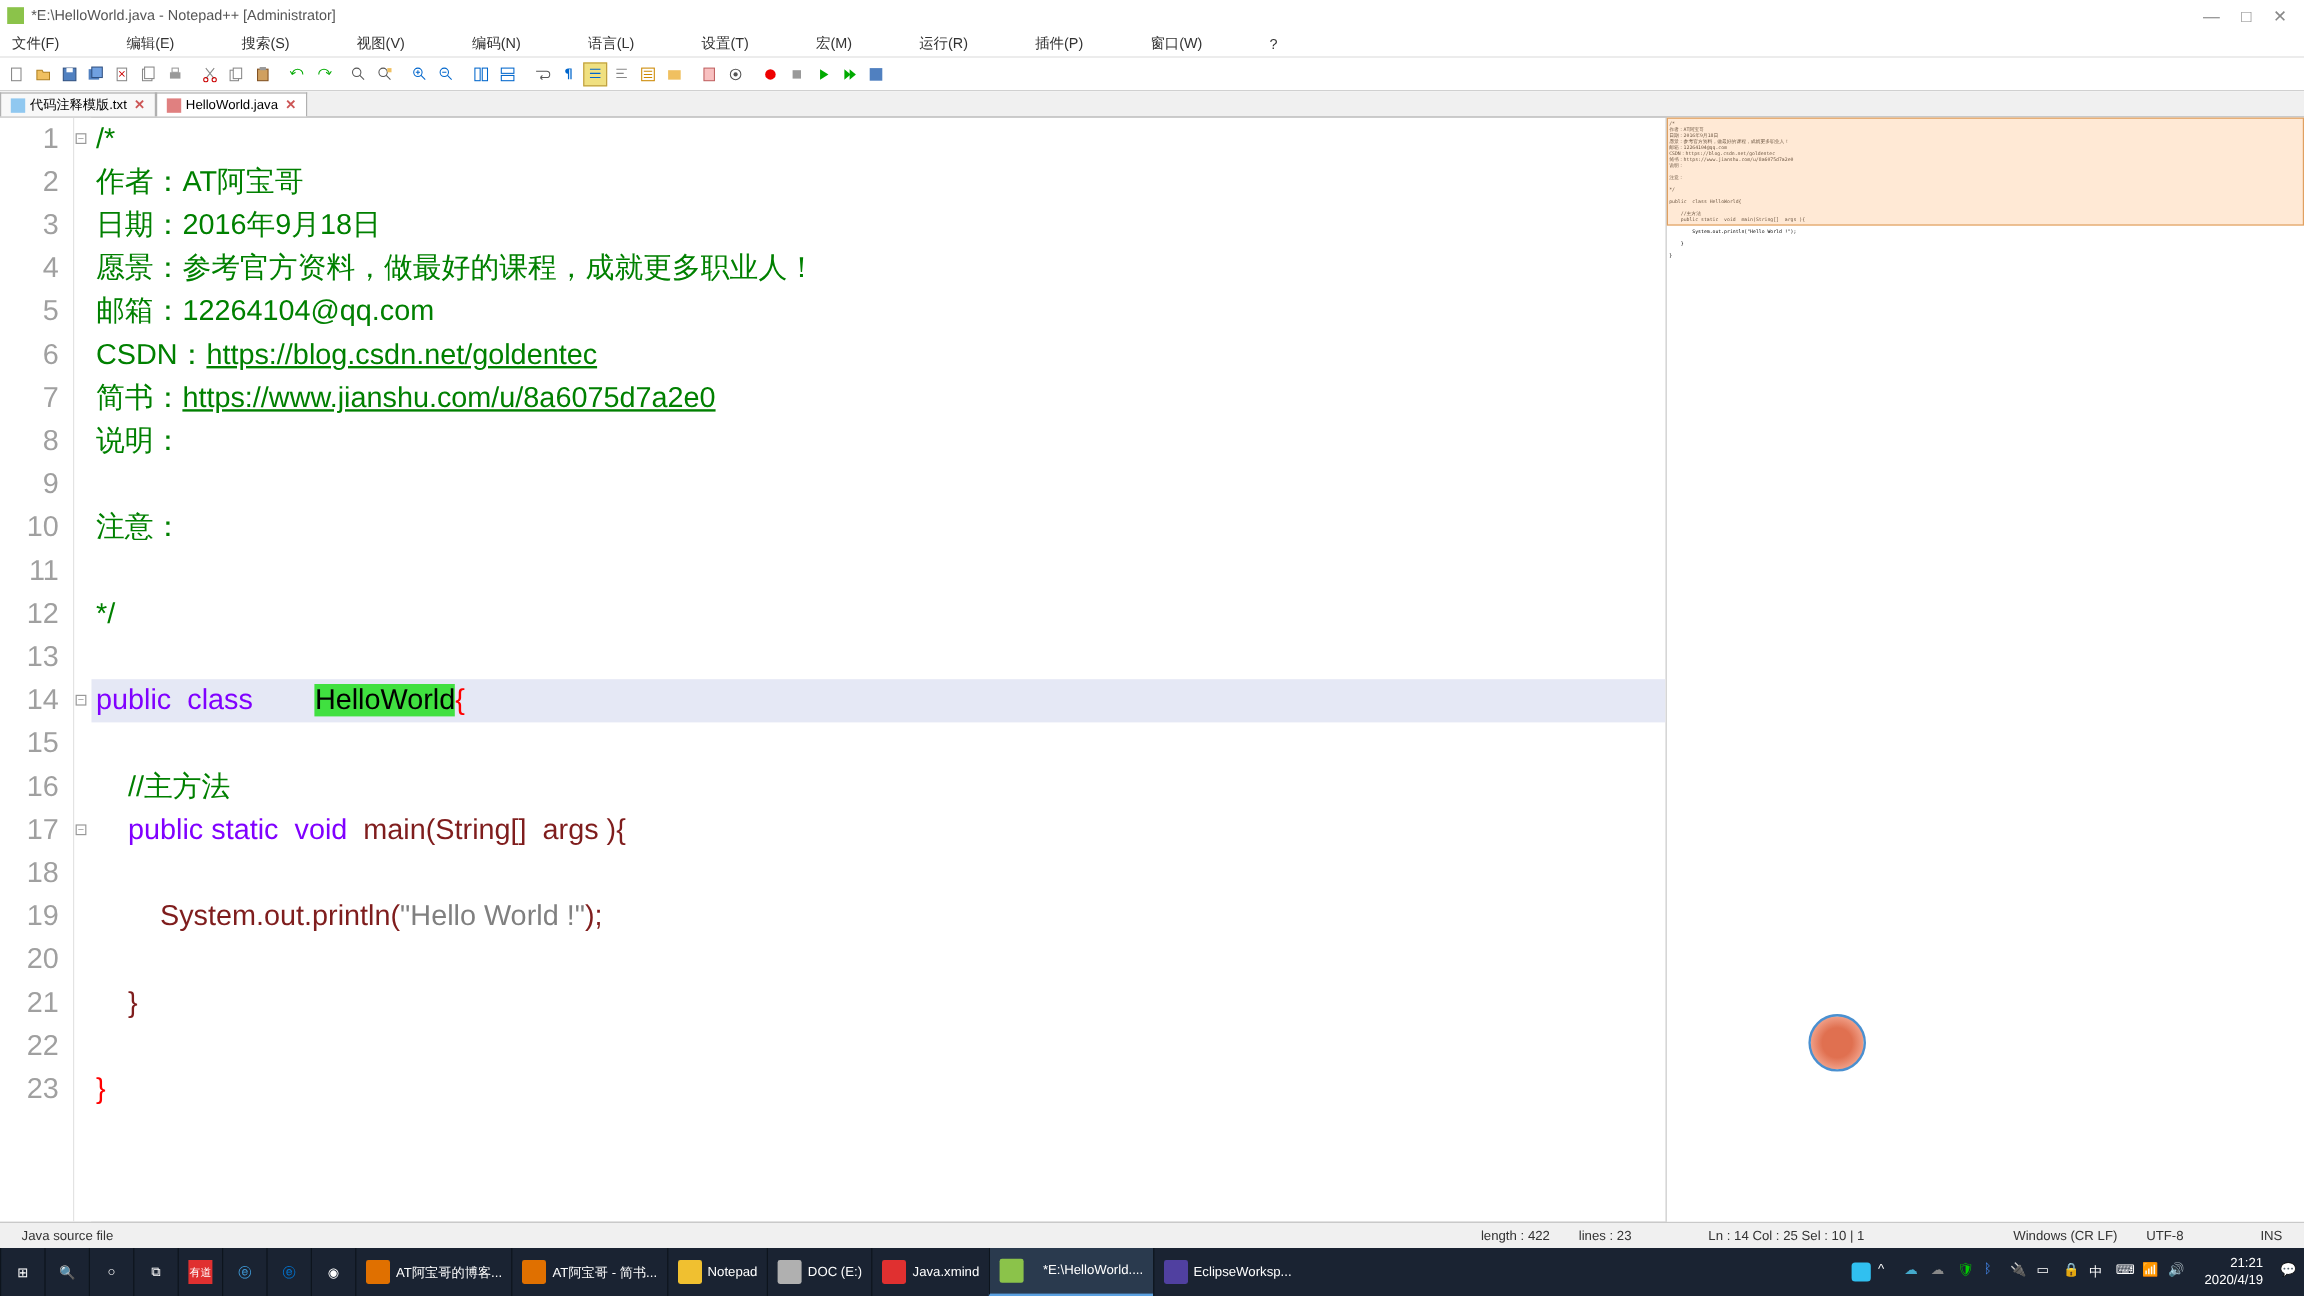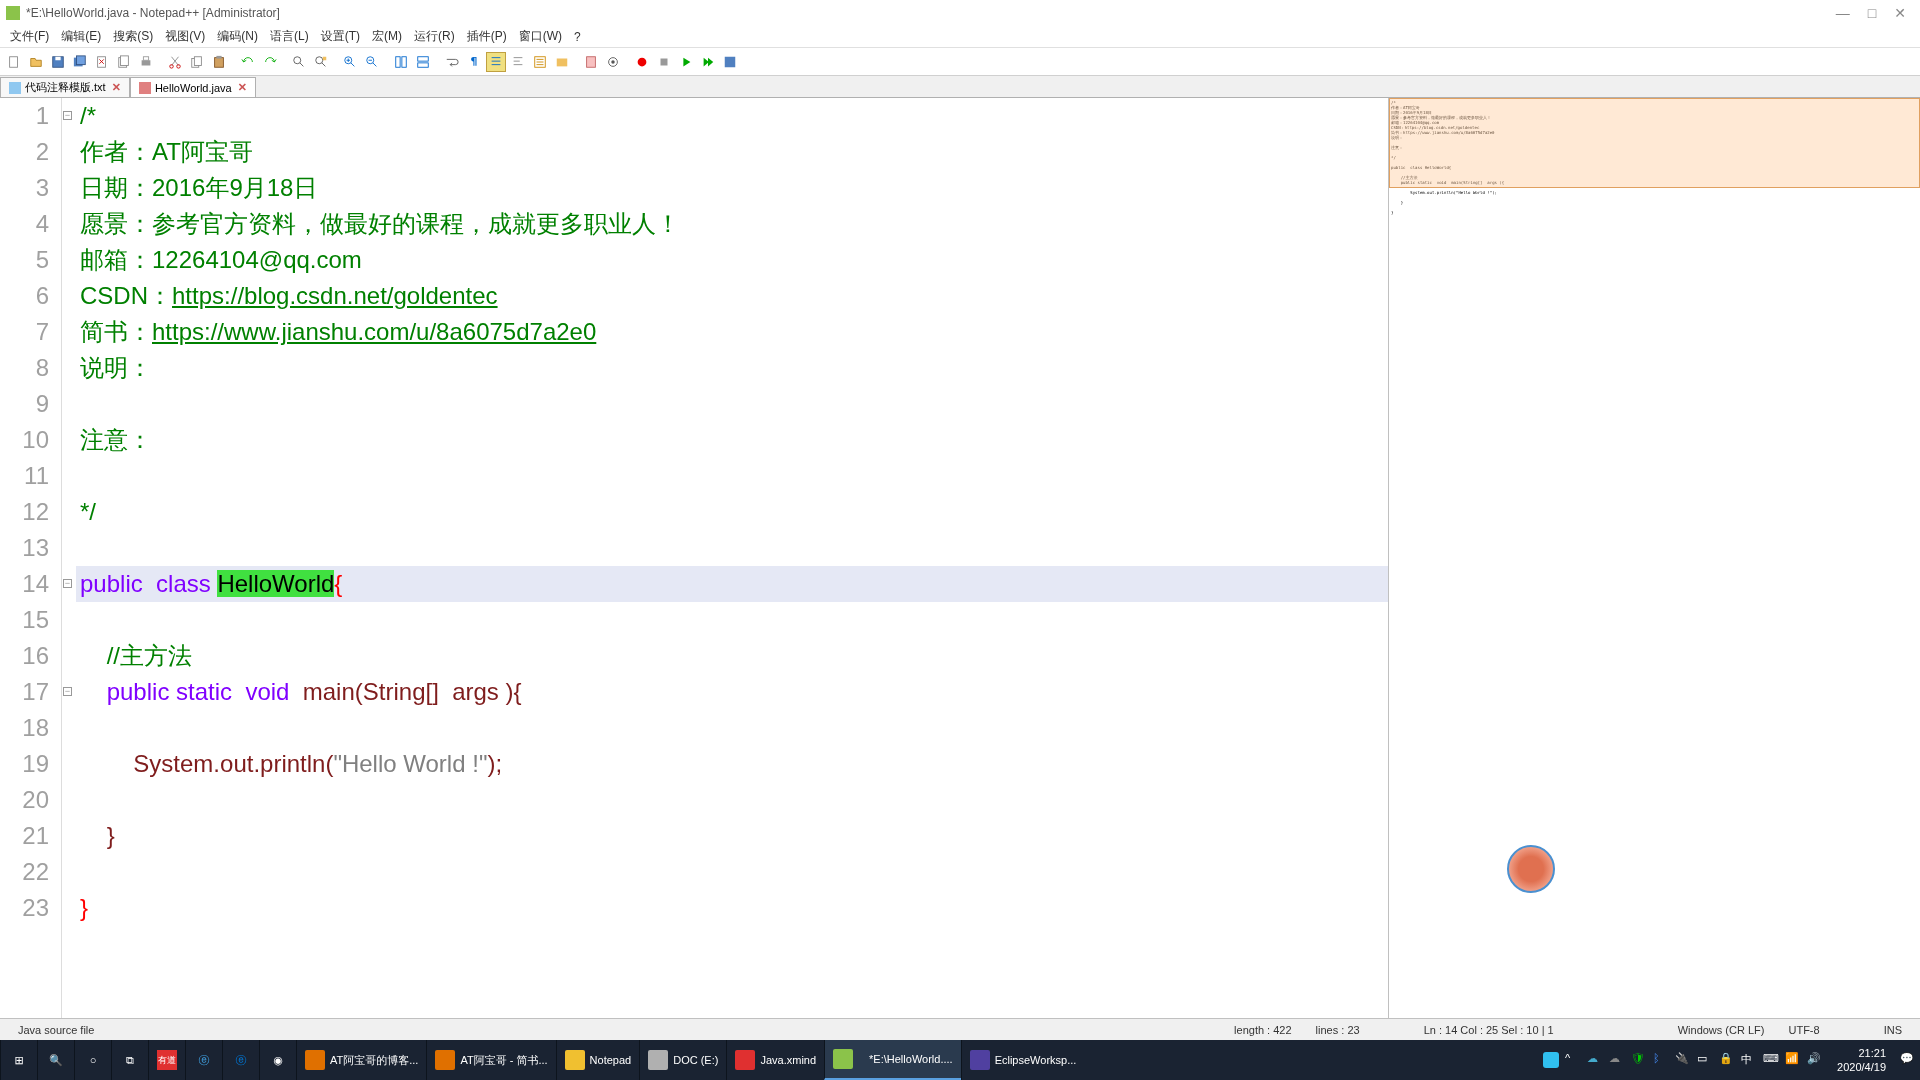--- a/index.html
+++ b/index.html
@@ -3,21 +3,21 @@
 <meta charset="utf-8">
 <style>
 * { margin: 0; padding: 0; box-sizing: border-box; font-family: "Microsoft YaHei", sans-serif; }
 body { width: 1920px; height: 1080px; overflow: hidden; background: #fff; font-size: 12px; }
 
 .titlebar { height: 26px; background: #fff; display: flex; align-items: center; padding: 0 6px; color: #555; }
 .titlebar .icon { width: 14px; height: 14px; background: #8bc34a; margin-right: 6px; }
 .titlebar .controls { margin-left: auto; display: flex; gap: 18px; color: #888; font-size: 14px; padding-right: 8px; }
 .titlebar .controls span { cursor: default; }
 
-.menubar { height: 22px; display: flex; align-items: center; padding: 0 4px; border-bottom: 1px solid #e0e0e0; }
+.menubar { height: 22px; display: flex; align-items: center; padding: 0 4px; border-bottom: 1px solid #e0e0e0; gap: 44px; }
 .menubar span { padding: 2px 6px; color: #333; }
 
 .toolbar { height: 28px; display: flex; align-items: center; padding: 2px 4px; border-bottom: 1px solid #d0d0d0; gap: 2px; }
 .tbtn { width: 20px; height: 20px; display: flex; align-items: center; justify-content: center; border: 1px solid transparent; }
 .tbtn.sep { width: 5px; }
 .tbtn svg { width: 14px; height: 14px; }
 
 .tabbar { height: 22px; display: flex; align-items: flex-end; border-bottom: 1px solid #b0b0b0; background: #f0f0f0; }
 .tab { height: 20px; padding: 2px 8px; display: flex; align-items: center; gap: 4px; border: 1px solid #b0b0b0; border-bottom: none; background: #f8f8f8; font-size: 11px; }
 .tab.active { background: #fff; }
@@ -28,21 +28,21 @@
 .maincontent { display: flex; height: calc(100% - 26px - 22px - 28px - 22px - 22px - 40px); }
 .editor { flex: 1; display: flex; font-family: Consolas, monospace; font-size: 24px; line-height: 36px; overflow: hidden; position: relative; }
 .gutter { width: 62px; text-align: right; padding-right: 12px; color: #a0a0a0; background: #fff; border-right: 1px solid #ddd; user-select: none; }
 .foldcol { width: 14px; background: #fff; position: relative; }
 .fold-mark { position: absolute; left: 1px; width: 9px; height: 9px; border: 1px solid #999; color: #999; font-size: 9px; line-height: 7px; text-align: center; cursor: pointer; }
 .code { flex: 1; white-space: pre; overflow: hidden; }
 .line { height: 36px; padding-left: 4px; }
 .hl-line { background: #e5e8f5; }
 .c-comment { color: #008000; }
 .c-kw { color: #8000ff; }
-.c-match { background: #40e040; color: #000; }
+.c-match { background: #40e040; color: #000; margin-left: 45px; }
 .c-brace { color: #ff0000; }
 .c-str { color: #808080; }
 .c-normal { color: #7f1d1d; }
 .c-link { color: #008000; text-decoration: underline; }
 
 .docmap { width: 532px; border-left: 1px solid #c0c0c0; display: flex; flex-direction: column; }
 .docmap-title { height: 20px; background: #f8f8f8; border-bottom: 1px solid #c0c0c0; padding: 2px 6px; font-size: 11px; display: flex; align-items: center; }
 .docmap-title .dmclose { margin-left: auto; color: #666; font-size: 10px; }
 .docmap-body { flex: 1; background: #fff; position: relative; }
 .minimap { font-size: 4px; line-height: 5px; padding: 2px; font-family: Consolas, monospace; white-space: pre; }

